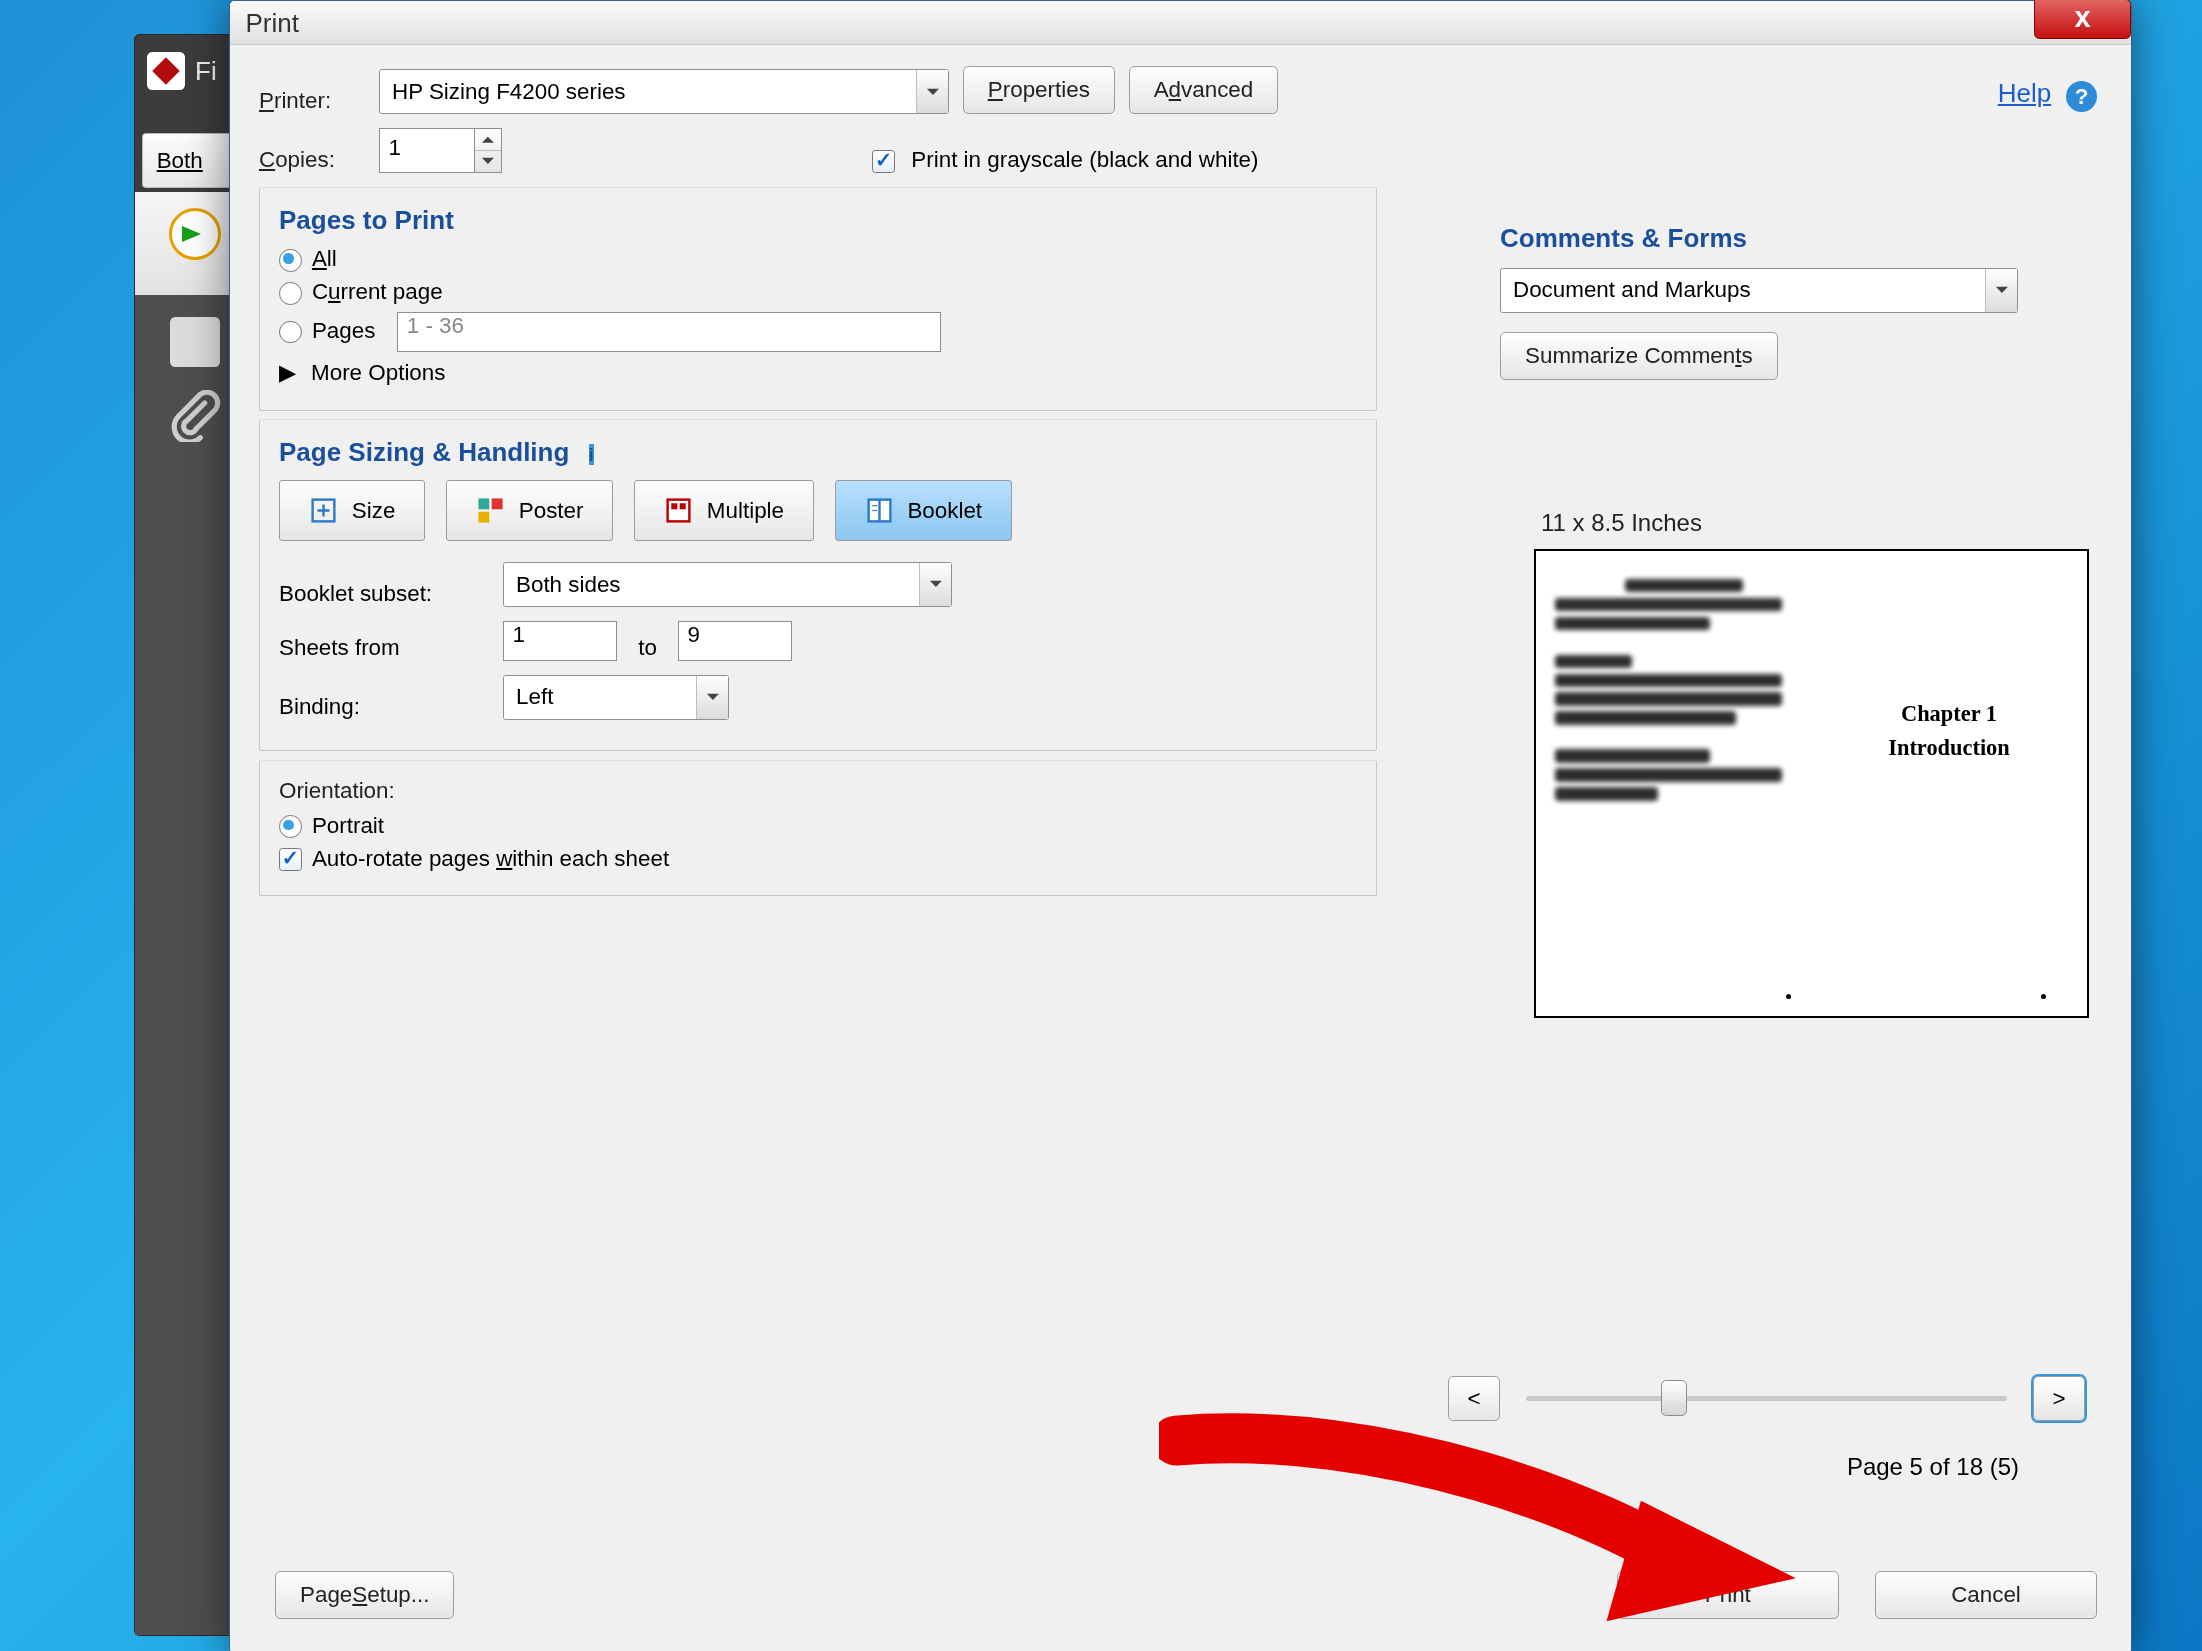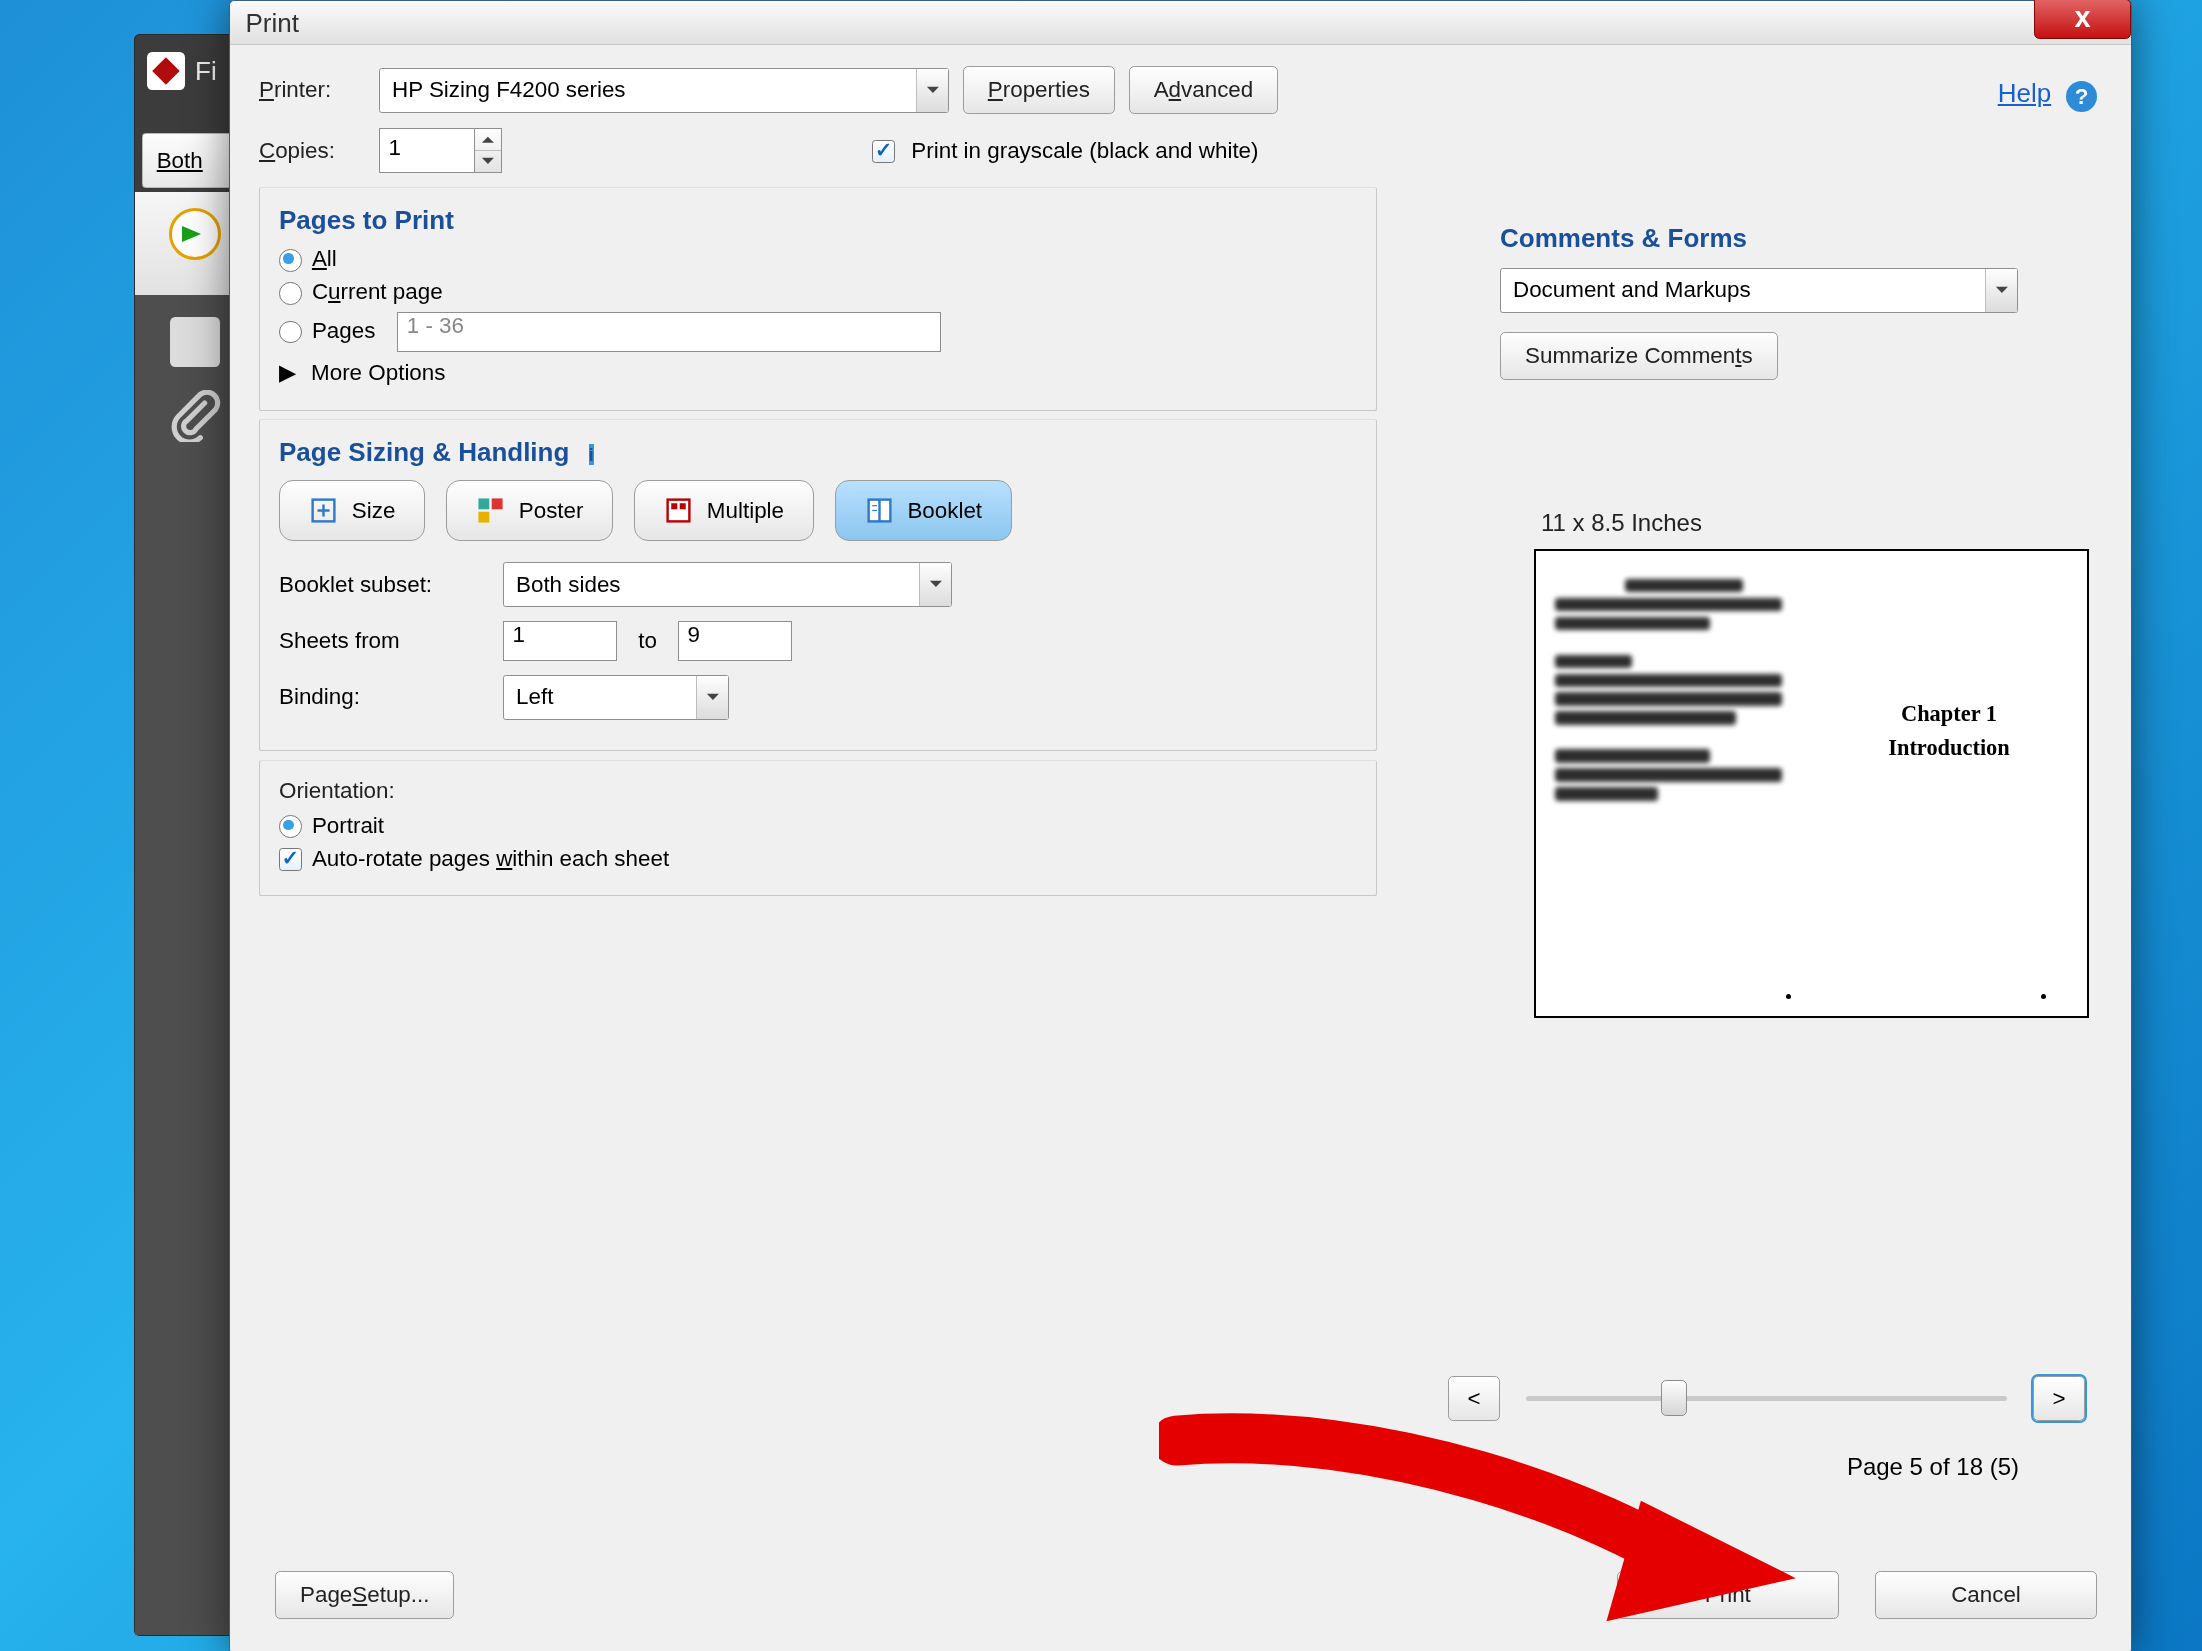--- a/index.html
+++ b/index.html
@@ -16,42 +16,42 @@
 .bg-win .side-ico{width:50px;height:50px;margin:22.4px auto;background:#dcdcdc;border-radius:5.2px}
 .bg-win .side-ico.clip{background:none}
 .bg-win .side-ico.clip svg{width:52px;height:52px;display:block;margin:auto;fill:#cfcfcf}
 
 
 .dlg{position:absolute;left:229px;top:0;width:1901px;height:1652px;background:#f0f0f0;border:1.7px solid #3b5d8a;border-radius:5.2px;box-shadow:0 0 43px rgba(0,0,0,.5)}
 .titlebar{height:43px;background:linear-gradient(#fafafa,#e1e1e1);border-bottom:0.9px solid #c9c9c9;position:relative;border-radius:5.2px 5.2px 0 0}
 .titlebar .ttl{position:absolute;left:15.5px;top:6.9px;font-size:26px;color:#333}
 .titlebar .close{position:absolute;right:0;top:-1.7px;width:95px;height:38px;background:linear-gradient(#e26363,#c61010);border:0.9px solid #7e0707;border-radius:0 5.2px 5.2px 5.2px;color:#fff;text-align:center;font-size:29px;font-weight:bold;line-height:34px;font-family:Arial}
 .body{position:absolute;left:0;right:0;top:43px;bottom:0;padding:22.4px 29px}
-.row{display:flex;align-items:center;margin-bottom:13.8px}
+.row{display:flex;align-items:flex-end;margin-bottom:13.8px}
 .lbl{width:120px;color:#222}
 .u{text-decoration:underline}
 .selectbox{display:inline-flex;align-items:center;background:#fff;border:1.7px solid #8f8f8f;height:43px;border-radius:2.6px}
 .selectbox .val{padding:0 12px;flex:1}
 .selectbox .caret{width:31px;height:100%;background:linear-gradient(#fefefe,#dcdcdc);border-left:0.9px solid #bdbdbd;display:flex;align-items:center;justify-content:center}
 .caret svg,.spin svg{width:13.8px;height:8.6px;fill:#444}
 .btn{display:inline-flex;align-items:center;justify-content:center;height:46px;padding:0 24px;background:linear-gradient(#fefefe,#e6e6e6);border:0.9px solid #9c9c9c;border-radius:5.2px;color:#222;margin-left:13.8px;cursor:pointer}
 .panel{border:0.9px solid #c9c9c9;border-top-color:#dedede;border-radius:2.6px;padding:17px 19px;margin-top:8.6px;background:#f0f0f0}
 .hdr{font-weight:700;color:#1a4f9c;font-size:26px;margin-bottom:10.3px}
 .radio,.check{display:inline-block;width:20.6px;height:20.6px;border:1.7px solid #777;border-radius:50%;margin-right:10.3px;vertical-align:middle;background:#fff;position:relative}
 .radio.on::after{content:"";position:absolute;left:3.4px;top:3.4px;width:10.3px;height:10.3px;border-radius:50%;background:#39a0e5}
 .check{border-radius:3.4px}
 .check.on{background:linear-gradient(#fff,#e6f0fb)}
 .check.on::after{content:"✓";position:absolute;left:1.7px;top:-3.4px;color:#0b63c3;font-weight:bold;font-size:20.6px}
 .optrow{margin:6.9px 0}
 .inp{background:#fff;border:1.7px solid #8f8f8f;height:38px;padding:0 8.6px;display:inline-block;vertical-align:middle}
 .spin{display:inline-flex;flex-direction:column;width:26px;height:43px;border:1.7px solid #8f8f8f;border-left:0;background:linear-gradient(#fefefe,#e3e3e3)}
 .spin div{flex:1;display:flex;align-items:center;justify-content:center;border-bottom:0.9px solid #bdbdbd}
 .spin div:last-child{border:0}
 .modebtns{display:flex;gap:20.6px;margin:12px 0 20.6px}
-.mode{flex:0 0 auto;display:flex;align-items:center;gap:13.8px;height:59px;padding:0 29px;background:linear-gradient(#fefefe,#e6e6e6);border:0.9px solid #9c9c9c;border-radius:14px}
+.mode{flex:0 0 auto;display:flex;align-items:center;gap:13.8px;height:59px;padding:0 29px;background:linear-gradient(#fefefe,#e6e6e6);border:0.9px solid #9c9c9c;border-radius:3px}
 .mode.sel{background:linear-gradient(#b8e0ff,#8cc6ef)}
 .mode .mi{width:29px;height:29px}
 .left-col{position:absolute;left:29px;top:22.4px;width:1118px}
 .right-col{position:absolute;right:29px;top:179px;width:602px}
 .helpbox{position:absolute;right:34px;top:34px}
 .helpbox a{color:#1a5fd0;font-size:26px}
 .helpbox .qm{display:inline-block;width:31px;height:31px;border-radius:50%;background:#2e8bd8;color:#fff;text-align:center;line-height:31px;font-weight:bold;margin-left:8.6px;vertical-align:middle}
 .preview-area{position:absolute;right:46px;top:465px;width:551px}
 .preview{width:551px;height:465px;background:#fff;border:2.6px solid #000}
 .preview .pgL{position:absolute;left:19px;top:22.4px;width:258px}

